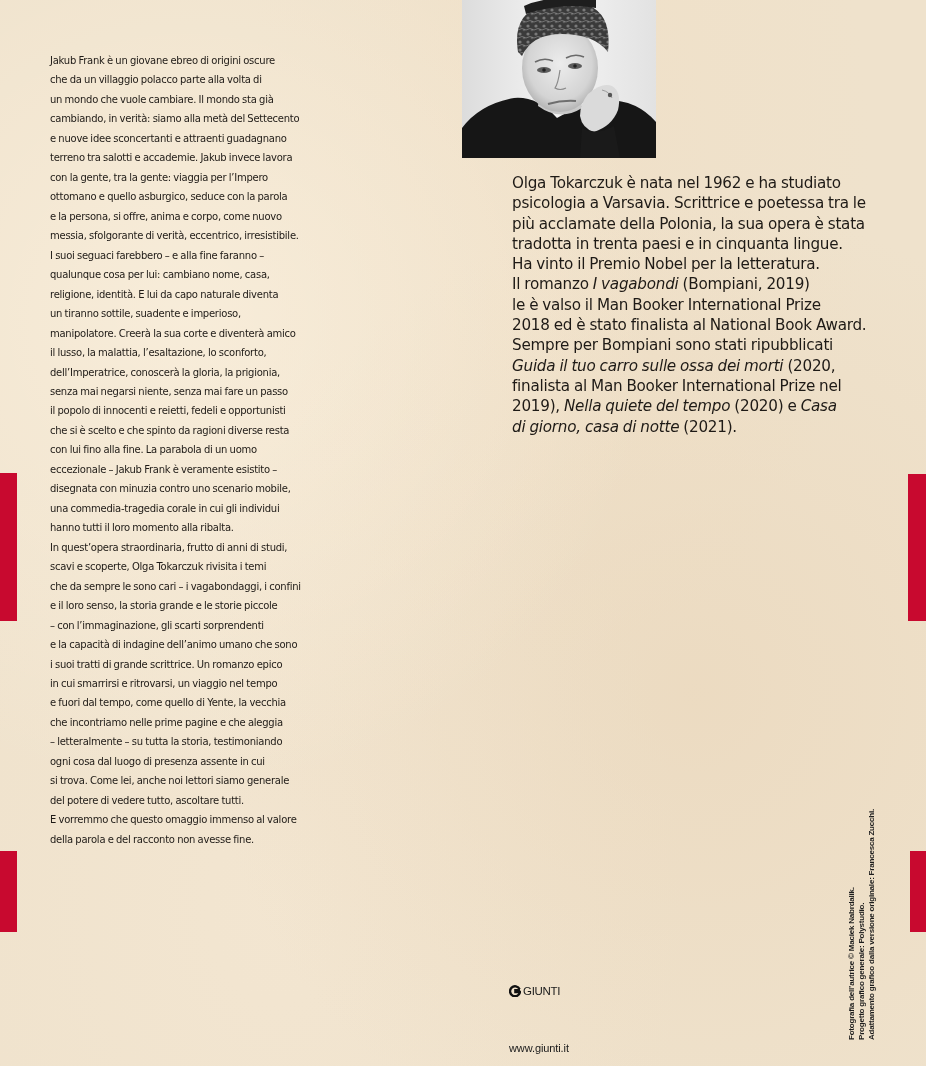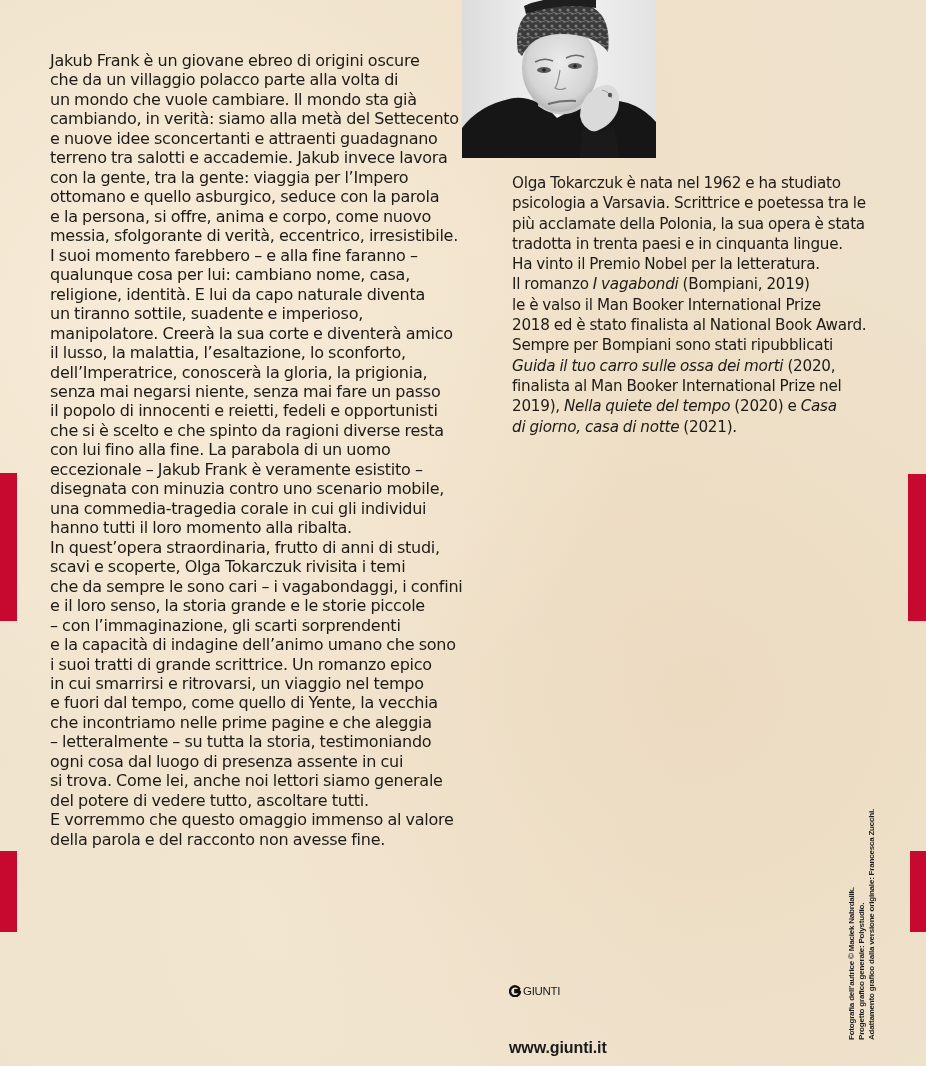--- a/index.html
+++ b/index.html
@@ -22,21 +22,21 @@
     }
     .red-bar {
       position: absolute;
       background: #c8092f;
     }
     .blurb {
       position: absolute;
       left: 50px;
       top: 51px;
       width: 380px;
-      font-size: 16px;
+      font-size: 10px;
       line-height: 19.47px;
       letter-spacing: -0.25px;
       word-spacing: -0.5px;
       white-space: nowrap;
     }
     .blurb .line { display: block; }
     .photo {
       position: absolute;
       left: 462px;
       top: 0;
@@ -76,22 +76,22 @@
       margin-bottom: 8px;
     }
     .logo-mark {
       display: inline-block;
       width: 12px;
       height: 12px;
     }
     .logo-mark svg { display: block; }
     .site {
       display: block;
-      font-size: 16px;
-      font-weight: bold;
+      font-size: 11px;
+      font-weight: normal;
       line-height: 12.5px;
       color: #1a1a1a;
       letter-spacing: -0.1px;
       margin-top: 45px;
     }
     .credits {
       position: absolute;
       left: 847px;
       top: 1040px;
       transform-origin: 0 0;
@@ -118,21 +118,21 @@
   <span class="line">Jakub Frank è un giovane ebreo di origini oscure</span>
   <span class="line">che da un villaggio polacco parte alla volta di</span>
   <span class="line">un mondo che vuole cambiare. Il mondo sta già</span>
   <span class="line">cambiando, in verità: siamo alla metà del Settecento</span>
   <span class="line">e nuove idee sconcertanti e attraenti guadagnano</span>
   <span class="line">terreno tra salotti e accademie. Jakub invece lavora</span>
   <span class="line">con la gente, tra la gente: viaggia per l’Impero</span>
   <span class="line">ottomano e quello asburgico, seduce con la parola</span>
   <span class="line">e la persona, si offre, anima e corpo, come nuovo</span>
   <span class="line">messia, sfolgorante di verità, eccentrico, irresistibile.</span>
-  <span class="line">I suoi momento farebbero – e alla fine faranno –</span>
+  <span class="line">I suoi seguaci farebbero – e alla fine faranno –</span>
   <span class="line">qualunque cosa per lui: cambiano nome, casa,</span>
   <span class="line">religione, identità. E lui da capo naturale diventa</span>
   <span class="line">un tiranno sottile, suadente e imperioso,</span>
   <span class="line">manipolatore. Creerà la sua corte e diventerà amico</span>
   <span class="line">il lusso, la malattia, l’esaltazione, lo sconforto,</span>
   <span class="line">dell’Imperatrice, conoscerà la gloria, la prigionia,</span>
   <span class="line">senza mai negarsi niente, senza mai fare un passo</span>
   <span class="line">il popolo di innocenti e reietti, fedeli e opportunisti</span>
   <span class="line">che si è scelto e che spinto da ragioni diverse resta</span>
   <span class="line">con lui fino alla fine. La parabola di un uomo</span>

